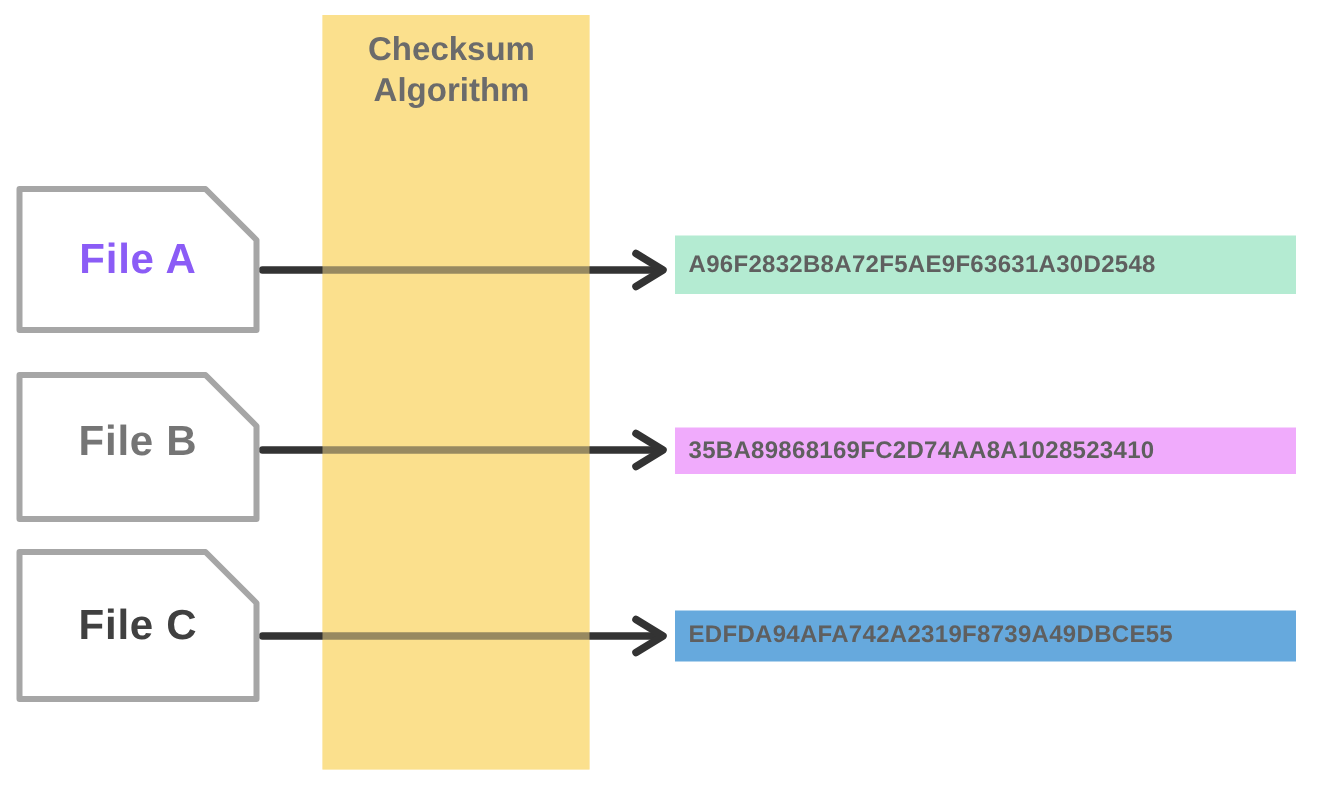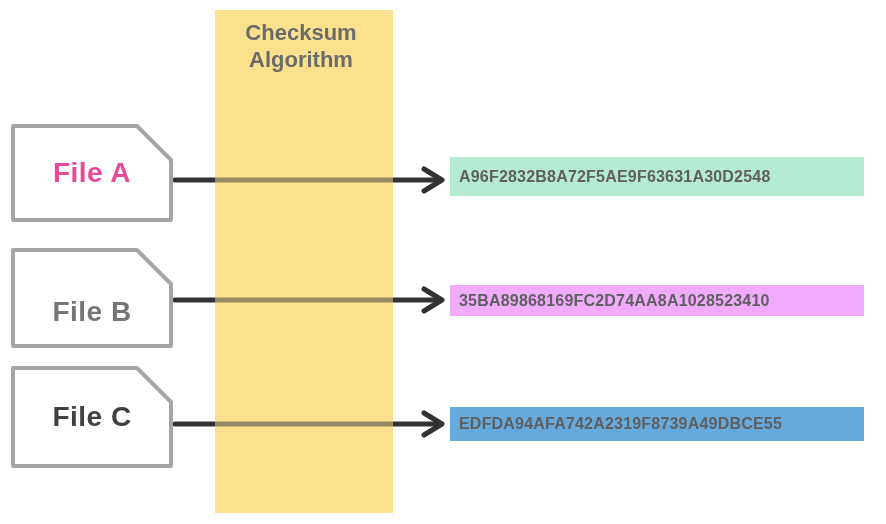--- a/index.html
+++ b/index.html
@@ -38,21 +38,21 @@
     width: 158px;
     display: flex;
     align-items: center;
     justify-content: center;
     font-size: 28px;
     font-weight: bold;
     color: #757575;
     letter-spacing: 0.5px;
   }
   .file-label.a { top: 126px; height: 94px; }
-  .file-label.b { top: 264px; height: 96px; }
+  .file-label.b { top: 246px; height: 96px; }
   .file-label.c { top: 368px; height: 98px; }
   .hash-box {
     position: absolute;
     left: 450px;
     width: 414px;
     display: flex;
     align-items: center;
     padding-left: 9px;
     box-sizing: border-box;
     font-size: 16px;
@@ -90,21 +90,21 @@
     <g stroke-width="4" stroke-linejoin="round">
       <path d="M 13 126 H 137 L 171 160 V 220 H 13 Z" style="stroke: rgb(166, 166, 166); fill: rgb(255, 255, 255);"></path>
       <path d="M 13 250 H 137 L 171 284 V 346 H 13 Z" style="stroke: rgb(166, 166, 166); fill: rgb(255, 255, 255);"></path>
       <path d="M 13 368 H 137 L 171 402 V 466 H 13 Z" style="stroke: rgb(166, 166, 166); fill: rgb(255, 255, 255);"></path>
     </g>
   </svg>
 
   <div class="band-label" style="color: rgb(107, 107, 107);">Checksum
 Algorithm</div>
 
-  <div class="file-label a" style="color: #ec4899;">File A</div>
+  <div class="file-label a" style="color: #8b5cf6;">File A</div>
   <div class="file-label b" style="color: rgb(117, 117, 117);">File B</div>
   <div class="file-label c" style="color: #404040;">File C</div>
 
   <div class="hash-box a" style="background-color: rgb(180, 235, 210); color: rgb(95, 95, 95);">A96F2832B8A72F5AE9F63631A30D2548</div>
   <div class="hash-box b" style="background-color: #f0abfc; color: rgb(95, 95, 95);">35BA89868169FC2D74AA8A1028523410</div>
   <div class="hash-box c" style="background-color: rgb(102, 169, 221); color: rgb(95, 95, 95);">EDFDA94AFA742A2319F8739A49DBCE55</div>
 
 </div>
 
 </body></html>

